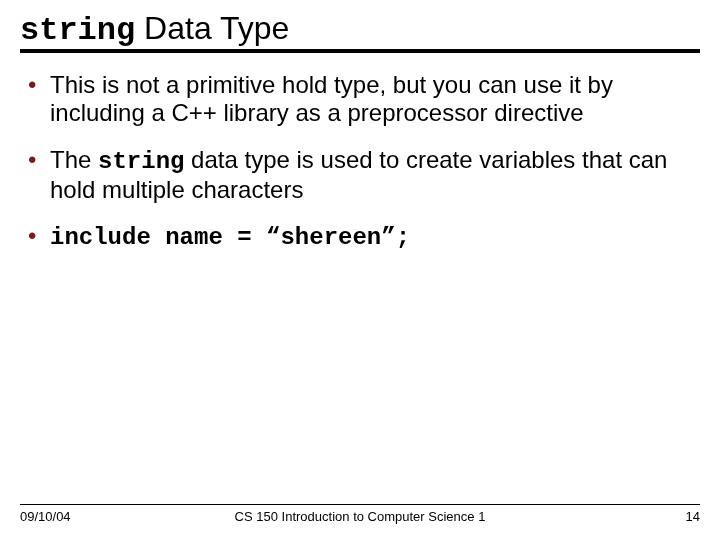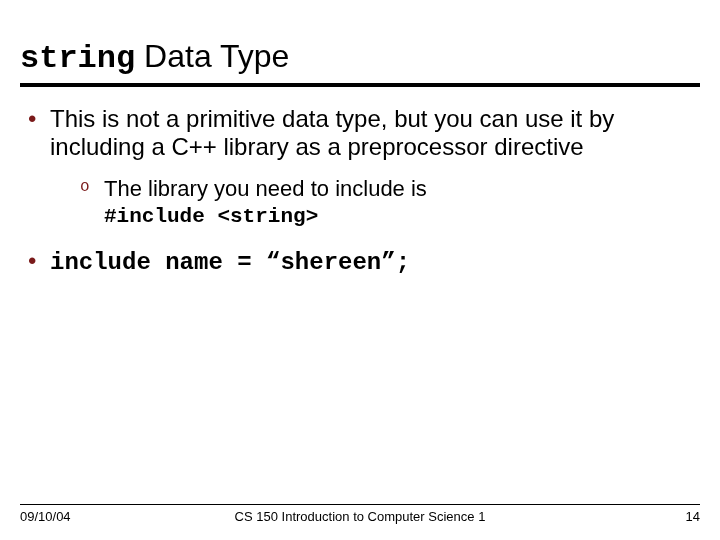--- a/index.html
+++ b/index.html
@@ -7,24 +7,22 @@
     width: 720px;
     height: 540px;
     background: #ffffff;
     font-family: Arial, Helvetica, sans-serif;
     color: #000;
     position: relative;
     padding: 10px 20px 0 20px;
   }
   .title {
     font-size: 32px;
-    padding-bottom: 6px;
     border-bottom: 4px solid #000;
     margin-bottom: 18px;
-    margin-top: 28px;
   }
   .title .code { font-family: "Courier New", monospace; font-weight: bold; }
   ul.main {
     list-style: none;
     padding-left: 8px;
   }
   ul.main > li {
     position: relative;
     padding-left: 22px;
     font-size: 24px;
@@ -87,27 +85,24 @@
 </style>
 </head>
 <body>
 
 <div class="title">
   <span class="code">string</span><span> Data Type</span>
 </div>
 
 <ul class="main">
   <li>
-    <span>This is not a primitive data type, but you can use it by including a C++ library as a preprocessor directive</span>
-    <ul class="sub">
-      <li>
-        <span>The library you need to include is</span>
-        <div class="codeblock">#include &lt;string&gt;</div>
-      </li>
-    </ul>
+    <span>This is not a primitive hold type, but you can use it by including a C++ library as a preprocessor directive</span>
+  </li>
+  <li>
+    <span>The </span><span class="inline-code">string</span><span> data type is used to create variables that can hold multiple characters</span>
   </li>
   <li>
     <span class="inline-code">include name = “shereen”;</span>
   </li>
 </ul>
 
 <div class="footer">
   <span class="left">09/10/04</span>
   <span class="center">CS 150 Introduction to Computer Science 1</span>
   <span class="right">14</span>

